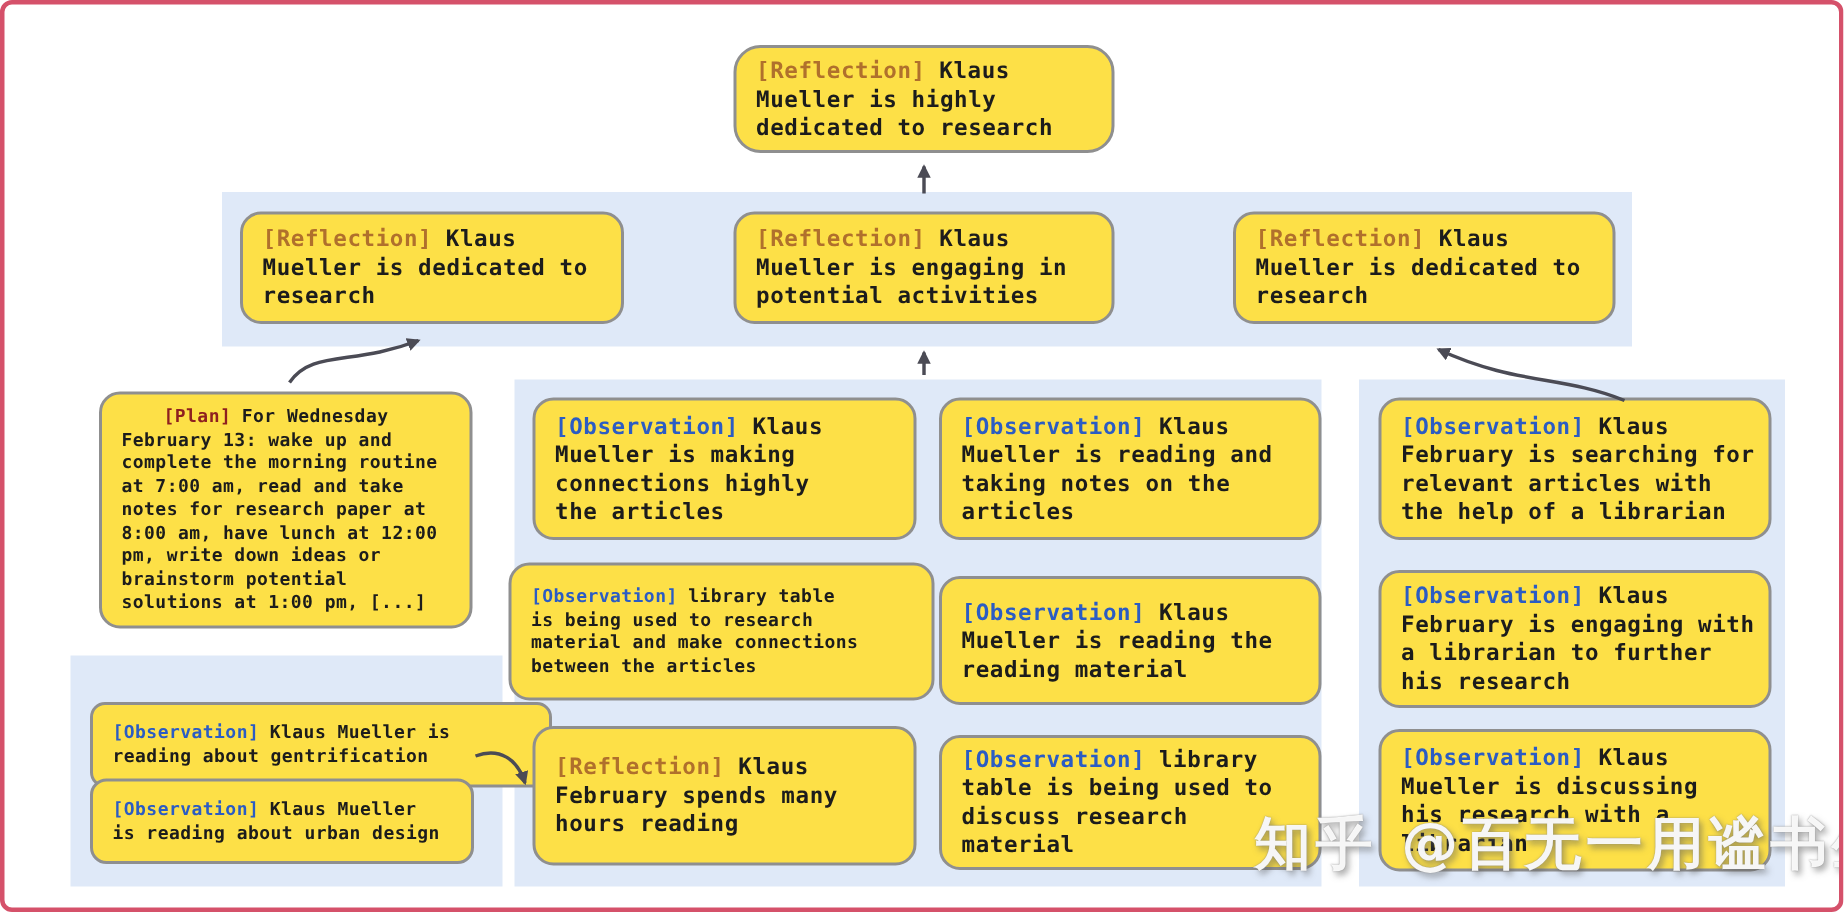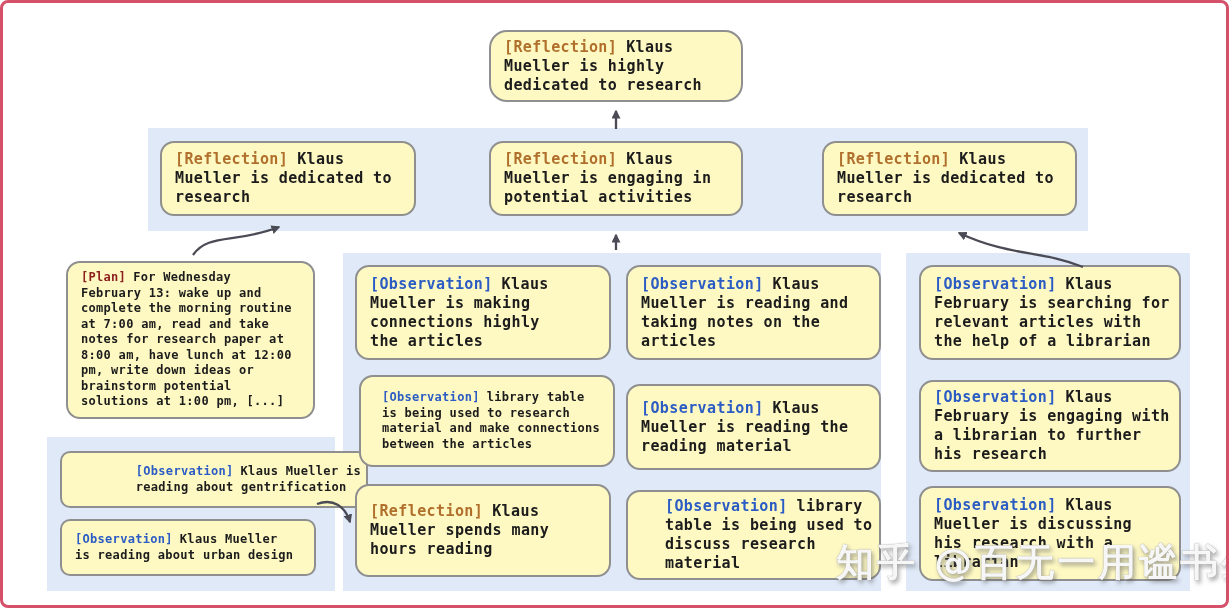--- a/index.html
+++ b/index.html
@@ -3,35 +3,35 @@
 <meta charset="utf-8">
 <style>
   html,body{margin:0;padding:0;background:#ffffff;}
   #canvas{
     position:relative;width:1229px;height:608px;box-sizing:border-box;
     background:#ffffff;border:3px solid #d5516a;border-radius:8px;overflow:hidden;
     font-family:"DejaVu Sans Mono","Liberation Mono",monospace;
   }
   .band{position:absolute;background:#dfe9f8;z-index:1;}
   .node{
-    position:absolute;background:#fef9c3;border:2px solid #8f8f8f;border-radius:14px;
+    position:absolute;background:#fde047;border:2px solid #8f8f8f;border-radius:14px;
     box-sizing:border-box;display:flex;flex-direction:column;justify-content:center;
     font-weight:bold;color:#1c1c1c;z-index:2;
   }
   .node .inner{padding:0 5px 0 13px;}
   .lg{font-size:15px;line-height:19px;letter-spacing:0.4px;}
   .sm{font-size:12px;line-height:15.5px;letter-spacing:0.3px;}
   .r18{border-radius:18px;}
   .r10{border-radius:10px;}
   .tag{white-space:nowrap;}
   .lg .tag{margin-right:9px;}
   .sm .tag{margin-right:7px;}
   .tag-reflection{color:#b0702c;}
   .tag-observation{color:#2b5cc4;}
-  .tag-plan{color:#8e1f1f;}
+  .tag-plan{color:#8e1f1f;margin-left:28px;}
   .body{white-space:pre-wrap;}
   #arrows{position:absolute;left:0;top:0;z-index:3;pointer-events:none;}
   #watermark{
     position:absolute;left:833px;top:534px;z-index:4;white-space:nowrap;
     font-family:"DejaVu Sans",sans-serif;font-weight:bold;font-size:38px;letter-spacing:3px;
     color:rgba(255,255,255,0.93);
     text-shadow:0 0 1px rgba(125,125,125,0.95),2px 3px 4px rgba(90,90,90,0.55);
   }
 </style>
 </head>
@@ -71,59 +71,59 @@
 February 13: wake up and
 complete the morning routine
 at 7:00 am, read and take
 notes for research paper at
 8:00 am, have lunch at 12:00
 pm, write down ideas or
 brainstorm potential
 solutions at 1:00 pm, [...]</span></div>
   </div>
 
-  <div class="node sm r10" style="left:57px;top:448px;width:308px;height:57px;align-items:flex-end;">
+  <div class="node sm r10" style="left:57px;top:465px;width:308px;height:57px;">
     <div class="inner"><span class="tag tag-observation">[Observation]</span><span class="body">Klaus Mueller is
 reading about gentrification</span></div>
   </div>
-  <div class="node sm r10" style="left:57px;top:516px;width:256px;height:57px;">
+  <div class="node sm r10" style="left:57px;top:516px;width:256px;height:57px;border-radius:11px;">
     <div class="inner"><span class="tag tag-observation">[Observation]</span><span class="body">Klaus Mueller
 is reading about urban design</span></div>
   </div>
 
   <div class="node lg" style="left:352px;top:262px;width:256px;height:95px;">
     <div class="inner"><span class="tag tag-observation">[Observation]</span><span class="body">Klaus
 Mueller is making
 connections highly
 the articles</span></div>
   </div>
-  <div class="node sm" style="left:356px;top:372px;width:256px;height:92px;align-items:center;">
+  <div class="node sm" style="left:336px;top:372px;width:284px;height:92px;">
     <div class="inner"><span class="tag tag-observation">[Observation]</span><span class="body">library table
 is being used to research
 material and make connections
 between the articles</span></div>
   </div>
   <div class="node lg" style="left:352px;top:481px;width:256px;height:93px;">
     <div class="inner"><span class="tag tag-reflection">[Reflection]</span><span class="body">Klaus
-Mueller spends many
+February spends many
 hours reading</span></div>
   </div>
 
   <div class="node lg" style="left:623px;top:262px;width:255px;height:95px;">
     <div class="inner"><span class="tag tag-observation">[Observation]</span><span class="body">Klaus
 Mueller is reading and
 taking notes on the
 articles</span></div>
   </div>
   <div class="node lg" style="left:623px;top:381px;width:255px;height:86px;">
     <div class="inner"><span class="tag tag-observation">[Observation]</span><span class="body">Klaus
 Mueller is reading the
 reading material</span></div>
   </div>
-  <div class="node lg" style="left:623px;top:487px;width:255px;height:90px;padding-left:24px;">
+  <div class="node lg" style="left:623px;top:487px;width:255px;height:90px;">
     <div class="inner"><span class="tag tag-observation">[Observation]</span><span class="body">library
 table is being used to
 discuss research material</span></div>
   </div>
 
   <div class="node lg" style="left:916px;top:262px;width:262px;height:95px;">
     <div class="inner"><span class="tag tag-observation">[Observation]</span><span class="body">Klaus
 February is searching for
 relevant articles with
 the help of a librarian</span></div>

